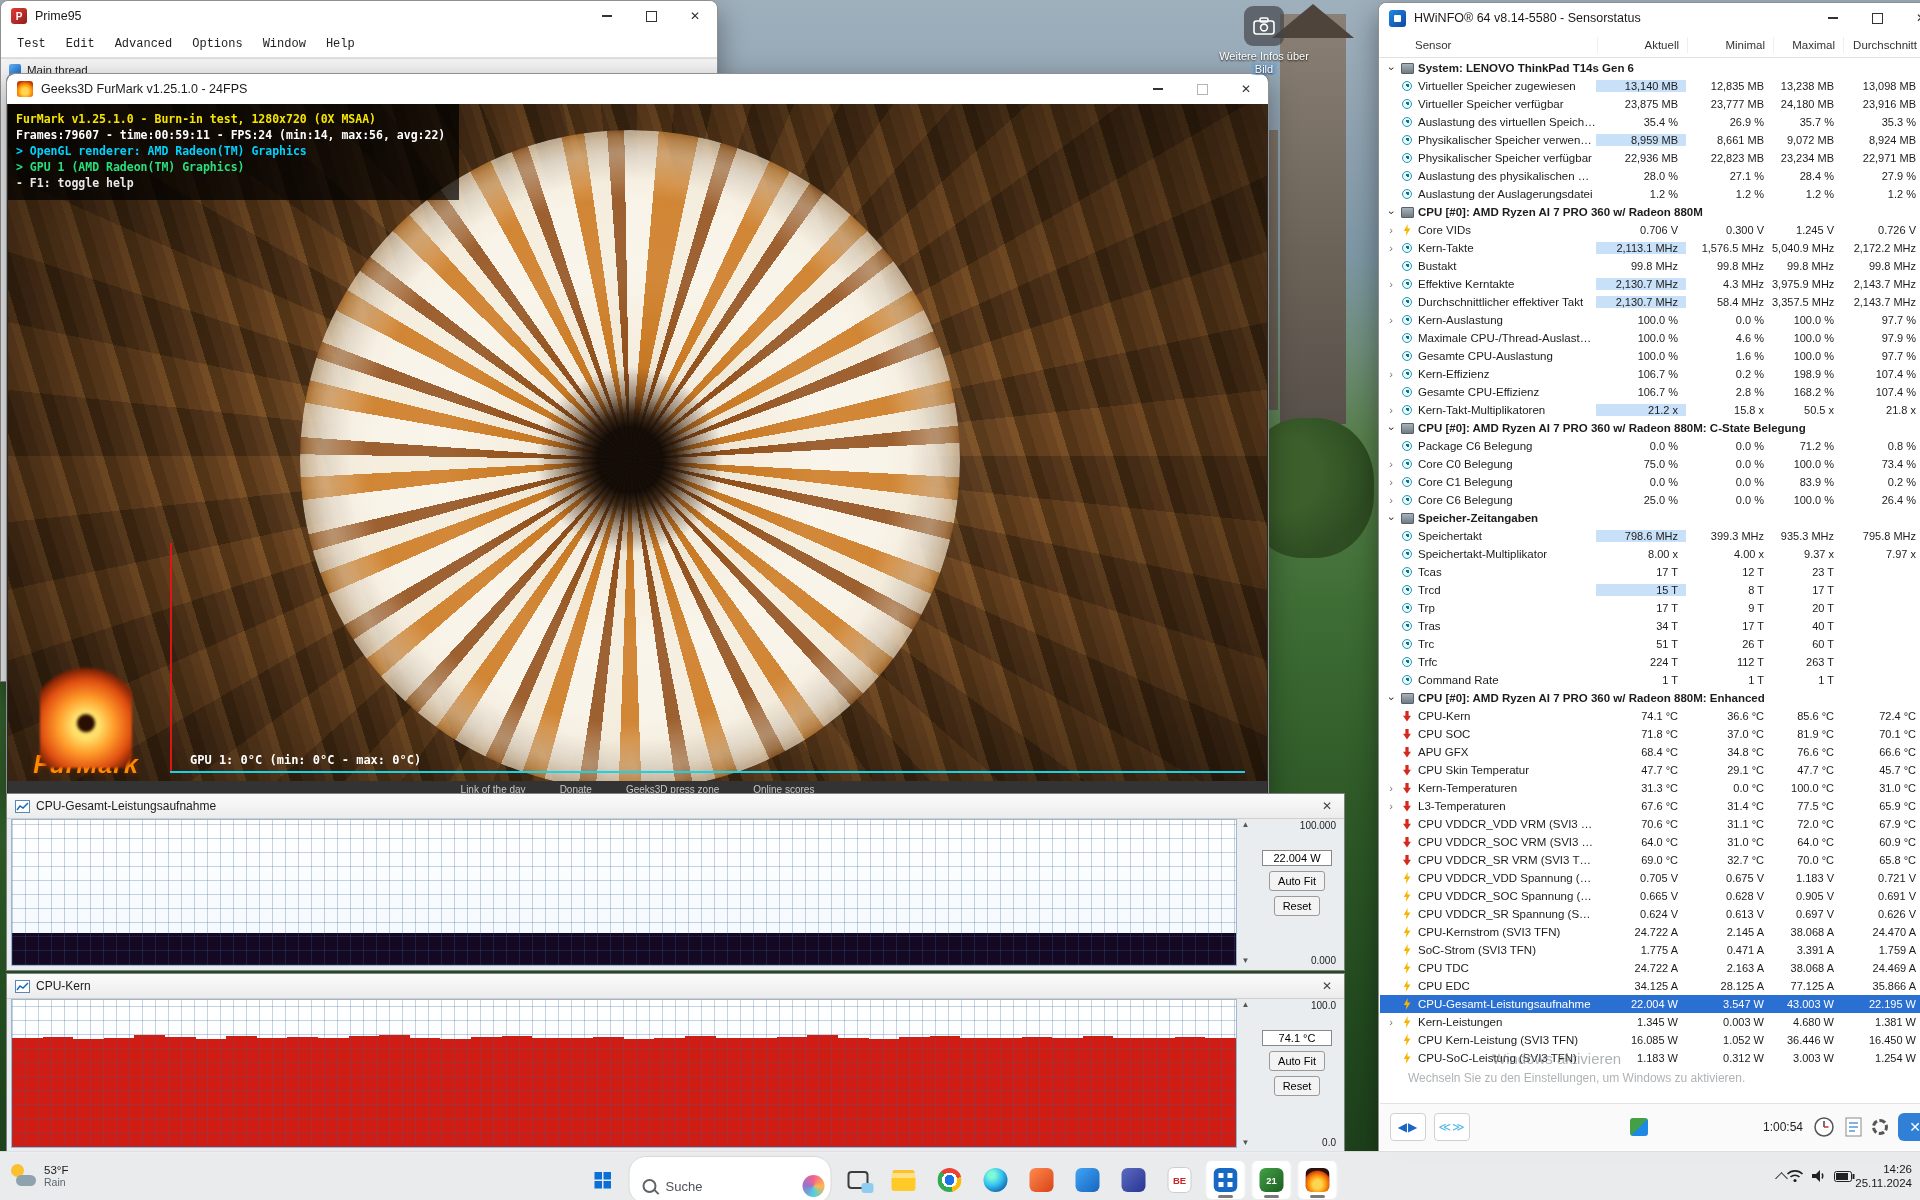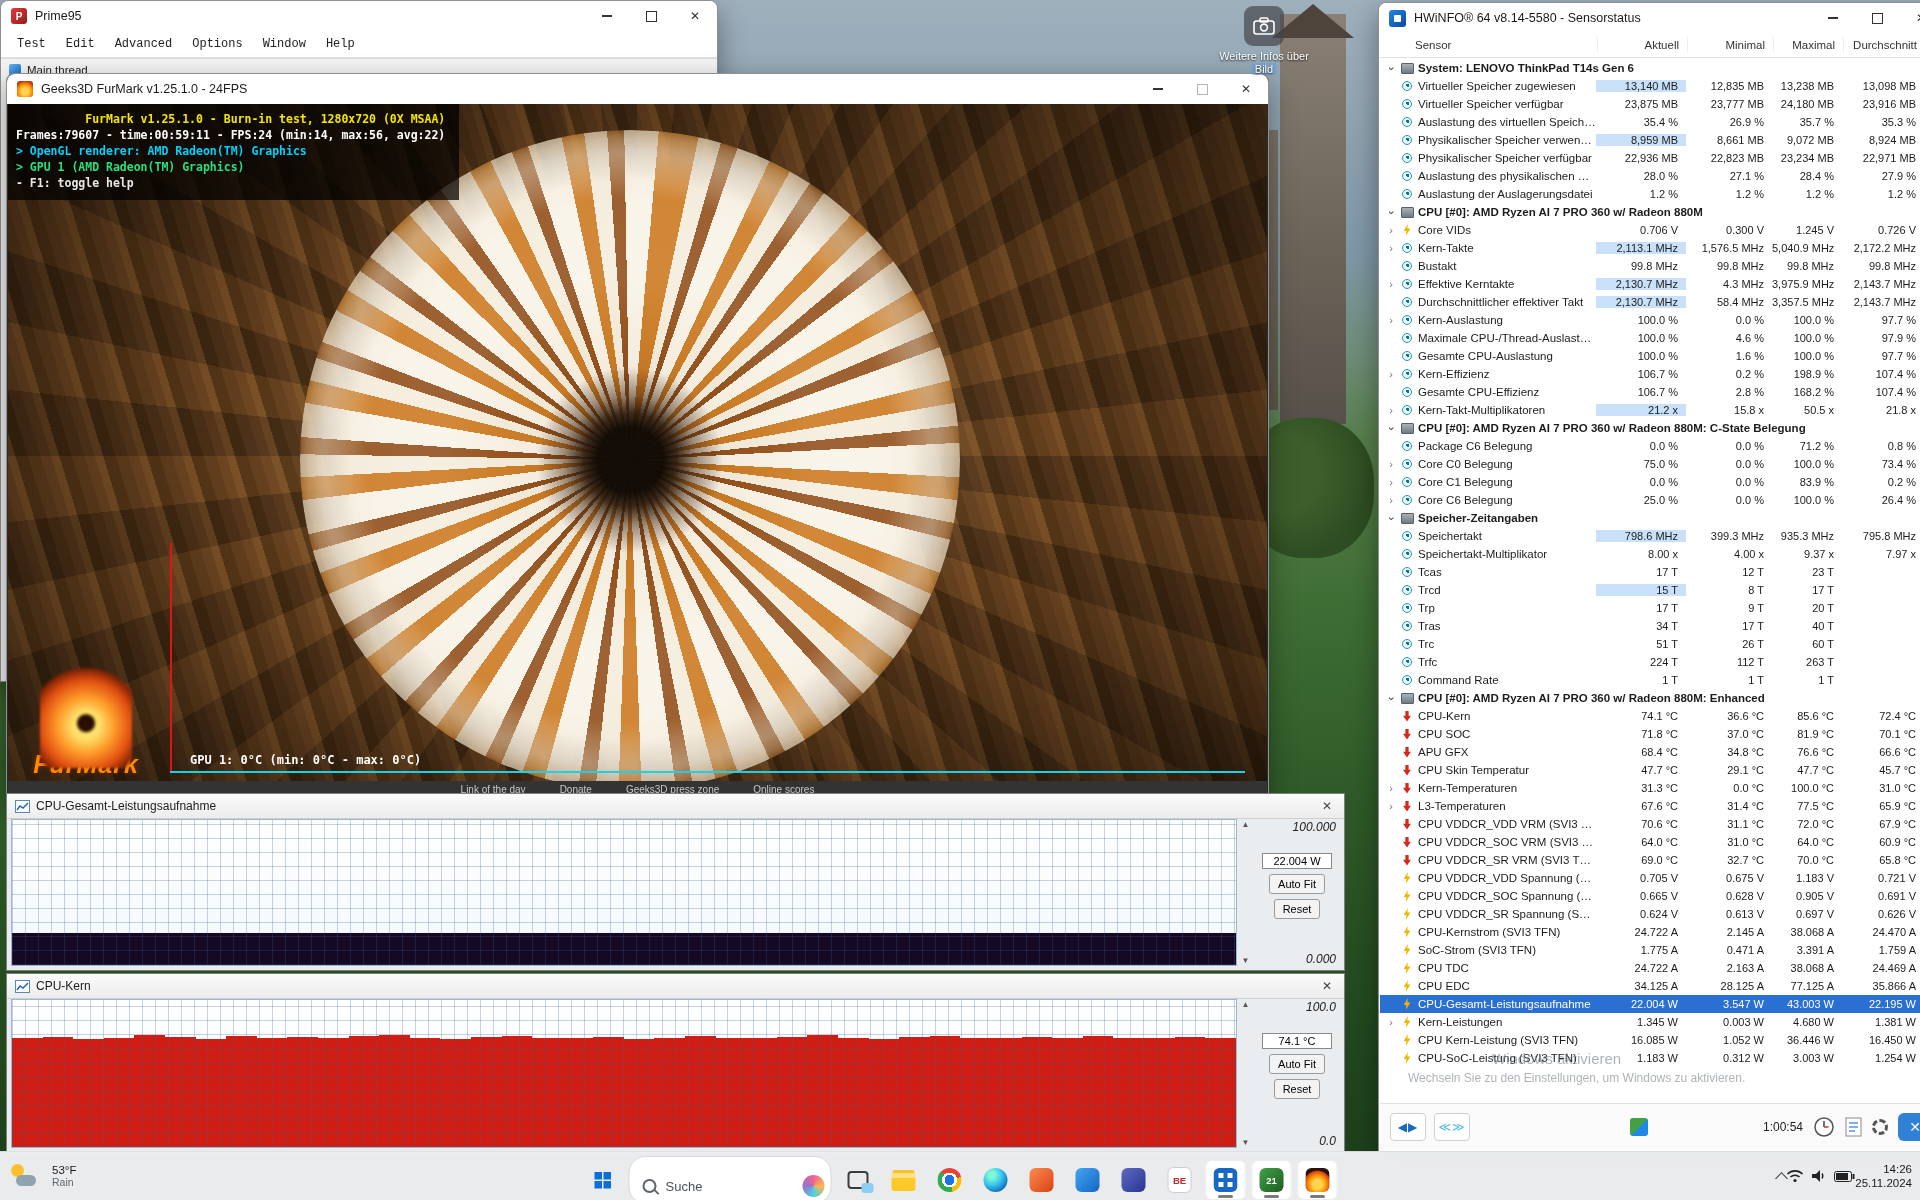--- a/index.html
+++ b/index.html
@@ -77,21 +77,21 @@
   .g-plot{flex:1;position:relative;border:1px solid #9fb6cc;background:linear-gradient(#ffffff,#f2f8fd);overflow:hidden;}
   .g-bars{position:absolute;inset:0;display:flex;align-items:flex-end;}
   .g-bars .bar{flex:1;}
   #gwin1 .bar{background:#150823;}
   #gwin2 .bar{background:#cf1d14;}
   .g-grid{position:absolute;inset:0;pointer-events:none;
     background:repeating-linear-gradient(90deg, rgba(52,96,150,.28) 0 1px, transparent 1px 13px),
                repeating-linear-gradient(0deg, rgba(52,96,150,.28) 0 1px, transparent 1px 14px);}
   .g-spin{width:13px;display:flex;flex-direction:column;justify-content:space-between;align-items:center;font-size:8px;color:#555;padding:1px 0;}
   .g-side{width:86px;display:flex;flex-direction:column;align-items:center;gap:5px;padding-top:1px;}
-  .g-max,.g-min{font-size:12px;color:#222;align-self:flex-end;padding-right:4px;font-style:italic;}
+  .g-max,.g-min{font-size:10px;color:#222;align-self:flex-end;padding-right:4px;}
   .g-min{margin-top:auto;}
   .g-val{border:1px solid #888;background:#fff;font-size:11px;padding:1px 6px;min-width:56px;text-align:center;margin-top:14px;}
   .g-btn{font-size:11px;height:20px;border:1px solid #9a9a9a;background:#f3f3f3;border-radius:3px;padding:0 8px;font-family:"Liberation Sans",sans-serif;}
   
   #hwinfo{left:1378px;top:2px;width:564px;height:1148px;z-index:5;background:#fff;}
   .hw-icon{width:17px;height:17px;border-radius:3px;background:linear-gradient(135deg,#1e88e5,#0d47a1);position:relative;}
   .hw-icon::after{content:'';position:absolute;left:5px;top:5px;width:7px;height:7px;background:#fff;border-radius:1px;}
   .hw-grid{display:grid;grid-template-columns:14px 18px minmax(0,1fr) 90px 86px 70px 82px;align-items:center;padding:0 18px 0 4px;}
   .hw-header{height:24px;border-bottom:1px solid #e1e1e1;color:#333;font-size:11.5px;}
   .hw-header .hv{text-align:right;padding-right:8px;border-left:1px solid #eee;height:16px;line-height:16px;}
@@ -119,21 +119,21 @@
   .hw-mid-icon{width:18px;height:18px;background:linear-gradient(135deg,#43a047 0 50%,#1e88e5 50%);border-radius:3px;margin-left:150px;}
   .hw-time{margin-left:auto;font-size:12px;color:#222;}
   .gear{width:16px;height:16px;border:3px dashed #555;border-radius:50%;box-sizing:border-box;}
   .hw-close{width:34px;height:28px;background:#2f80d6;border-radius:6px;display:flex;align-items:center;justify-content:center;color:#fff;font-size:14px;}
   
   .watermark{position:absolute;left:1408px;top:1050px;z-index:7;color:rgba(125,130,136,.62);pointer-events:none;}
   .wm1{font-size:15px;margin-left:84px;}
   .wm2{font-size:12px;margin-top:4px;}
   
   .taskbar{position:absolute;left:0;right:0;bottom:0;height:48px;background:rgba(241,243,246,.96);border-top:1px solid rgba(0,0,0,.08);z-index:20;}
-  .tb-left{position:absolute;left:10px;top:0;height:48px;display:flex;align-items:center;gap:16px;}
+  .tb-left{position:absolute;left:10px;top:0;height:48px;display:flex;align-items:center;gap:8px;}
   .wicon{width:26px;height:26px;position:relative;}
   .wicon::before{content:'';position:absolute;left:1px;top:1px;width:13px;height:13px;border-radius:50%;background:#fbc02d;}
   .wicon::after{content:'';position:absolute;right:0;bottom:3px;width:20px;height:11px;border-radius:8px;background:#8fa3ae;}
   .wx-temp{font-size:11.5px;color:#1a1a1a;}
   .wx-desc{font-size:10.5px;color:#5d6770;}
   .tb-center{position:absolute;left:50%;top:4px;transform:translateX(-50%);display:flex;align-items:center;gap:6px;}
   .tb-start{width:40px;height:40px;border-radius:6px;display:flex;align-items:center;justify-content:center;}
   .win-logo{width:17px;height:17px;
     background:linear-gradient(#0a6fd6,#0a6fd6) 0 0/7.5px 7.5px no-repeat,
                linear-gradient(#0a6fd6,#0a6fd6) 9.5px 0/7.5px 7.5px no-repeat,
@@ -235,21 +235,21 @@
         <span>
             <i class="ic-max dis"></i>
           </span>
         <span>✕</span>
       </span>
     </div>
     <div class="fm-render">
       <div class="eye"></div>
       <div class="fm-overlay">
 
-      <div class="fm-line" style="color: rgb(245, 230, 0); text-align: right;">FurMark v1.25.1.0 - Burn-in test, 1280x720 (0X MSAA)</div>
+      <div class="fm-line" style="color: rgb(245, 230, 0);">FurMark v1.25.1.0 - Burn-in test, 1280x720 (0X MSAA)</div>
           <div class="fm-line" style="color: rgb(255, 255, 255);">Frames:79607 - time:00:59:11 - FPS:24 (min:14, max:56, avg:22)</div>
           <div class="fm-line" style="color: rgb(0, 210, 255);">&gt; OpenGL renderer: AMD Radeon(TM) Graphics</div>
           <div class="fm-line" style="color: rgb(39, 224, 124);">&gt; GPU 1 (AMD Radeon(TM) Graphics)</div>
           <div class="fm-line" style="color: rgb(232, 232, 232);">- F1: toggle help</div>
         </div>
       <div class="fm-axis-y"></div>
       <div class="fm-axis-x"></div>
       <div class="fm-gputemp">GPU 1: 0°C (min: 0°C - max: 0°C)</div>
       <div class="fm-logo">
         <div class="fm-flame"></div>

